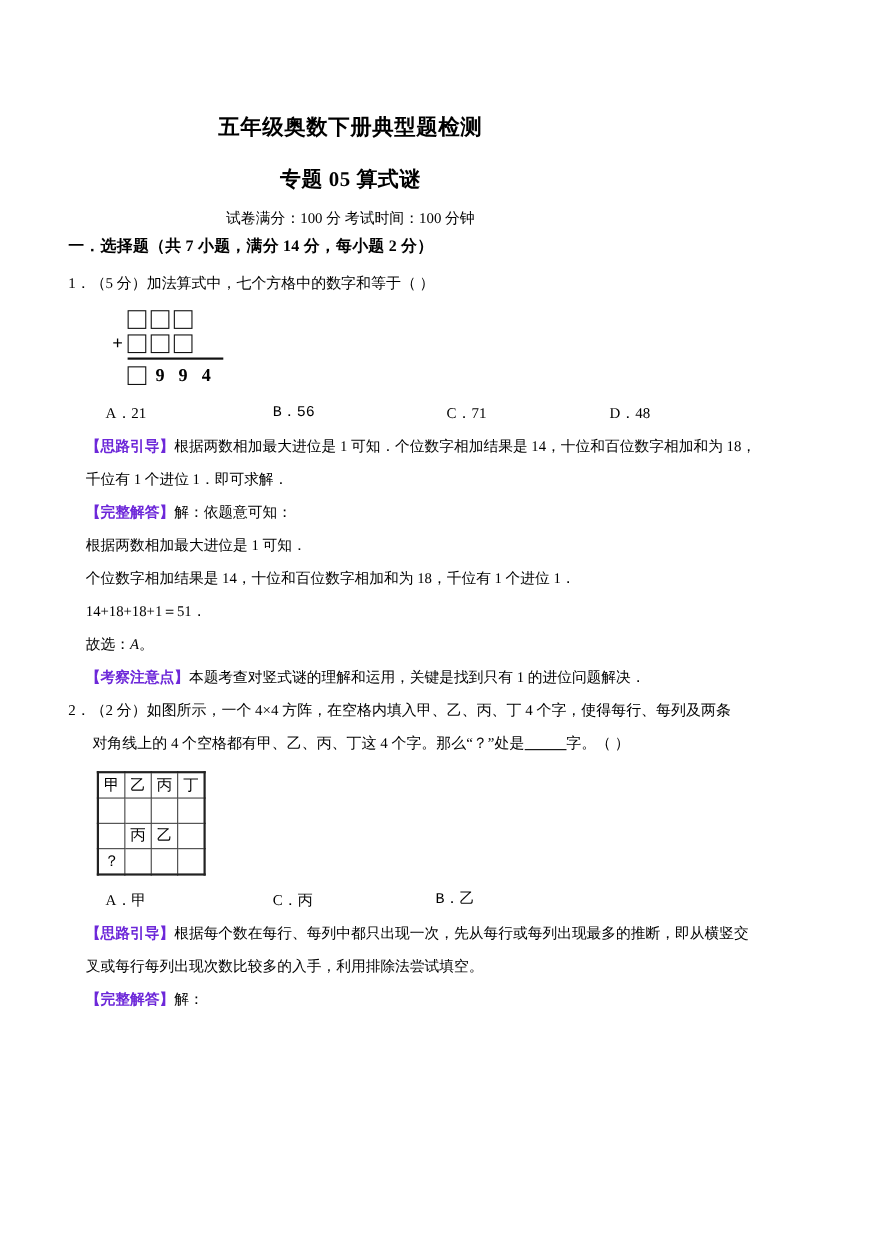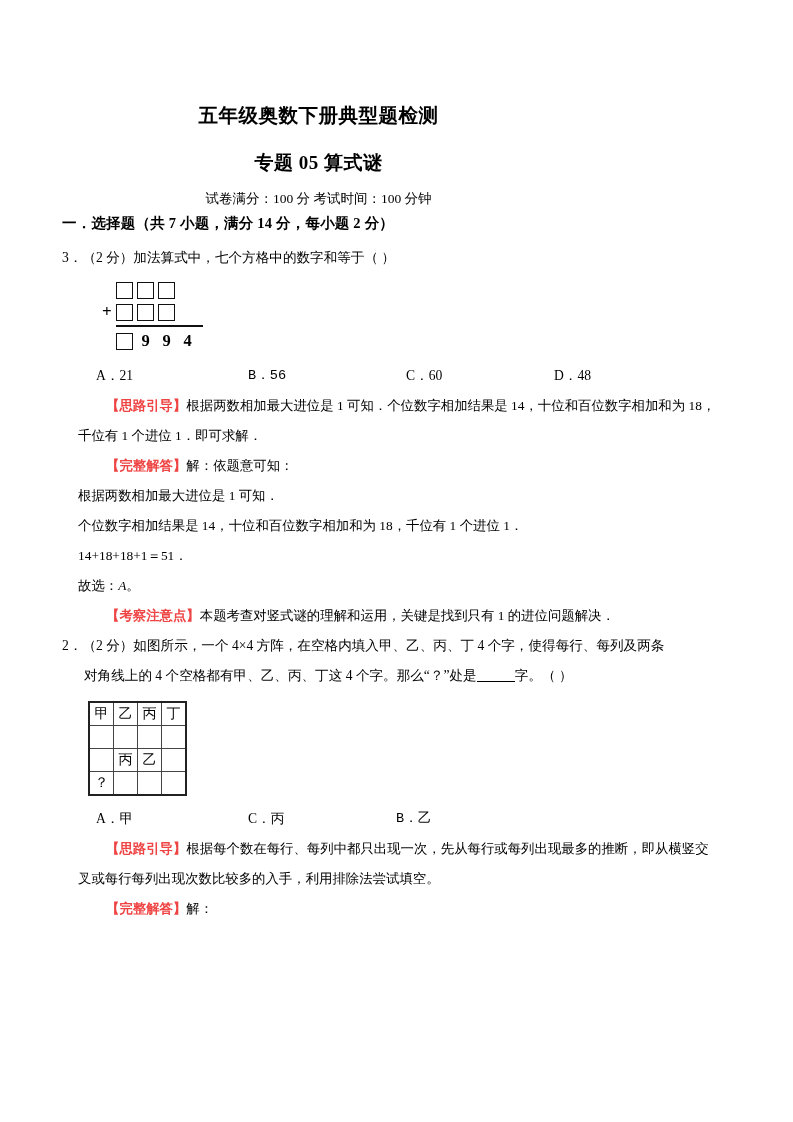--- a/index.html
+++ b/index.html
@@ -82,23 +82,22 @@
     padding-left: 16px;
     text-align: justify;
   }
   .expl-cont {
     font-size: 13.4px;
     line-height: 30px;
     margin: 0;
     padding-left: 16px;
   }
   .tag {
-    color: #ef4444;
-    font-weight: bold;
-    margin-left: 28px;
+    color: #6d28d9;
+    font-weight: bold;
   }
   .italic-ans {
     font-style: italic;
   }
   .blank-line {
     display: inline-block;
     width: 38px;
     border-bottom: 1px solid #000;
     vertical-align: -2px;
   }
@@ -196,21 +195,21 @@
 <div class="page">
 
   <div class="doc-title">五年级奥数下册典型题检测</div>
   <div class="doc-subtitle">专题 05  算式谜</div>
   <div class="doc-meta">试卷满分：100 分  考试时间：100 分钟</div>
 
   <div class="content">
 
     <div class="section-head">一．选择题（共 7 小题，满分 14 分，每小题 2 分）</div>
 
-    <div class="q-line">3．（2 分）加法算式中，七个方格中的数字和等于（        ）</div>
+    <div class="q-line">1．（5 分）加法算式中，七个方格中的数字和等于（        ）</div>
 
     <div class="vadd">
       <div class="vadd-inner">
         <div class="vrow">
           <span class="pad"></span>
           <span class="cell-box"></span>
           <span class="cell-box"></span>
           <span class="cell-box"></span>
         </div>
         <div class="vrow">
@@ -226,21 +225,21 @@
           <span class="digit">9</span>
           <span class="digit">9</span>
           <span class="digit">4</span>
         </div>
       </div>
     </div>
 
     <div class="options">
       <span class="opt opt-a">A．21</span>
       <span class="opt opt-b">B．56</span>
-      <span class="opt opt-c">C．60</span>
+      <span class="opt opt-c">C．71</span>
       <span class="opt opt-d">D．48</span>
     </div>
 
     <div class="expl"><span class="tag">【思路引导】</span><span>根据两数相加最大进位是 1 可知．个位数字相加结果是 14，十位和百位数字相加和为 18，</span></div>
     <div class="expl-cont">千位有 1 个进位 1．即可求解．</div>
 
     <div class="expl"><span class="tag">【完整解答】</span><span>解：依题意可知：</span></div>
     <div class="expl-cont">根据两数相加最大进位是 1 可知．</div>
     <div class="expl-cont">个位数字相加结果是 14，十位和百位数字相加和为 18，千位有 1 个进位 1．</div>
     <div class="expl-cont">14+18+18+1＝51．</div>

